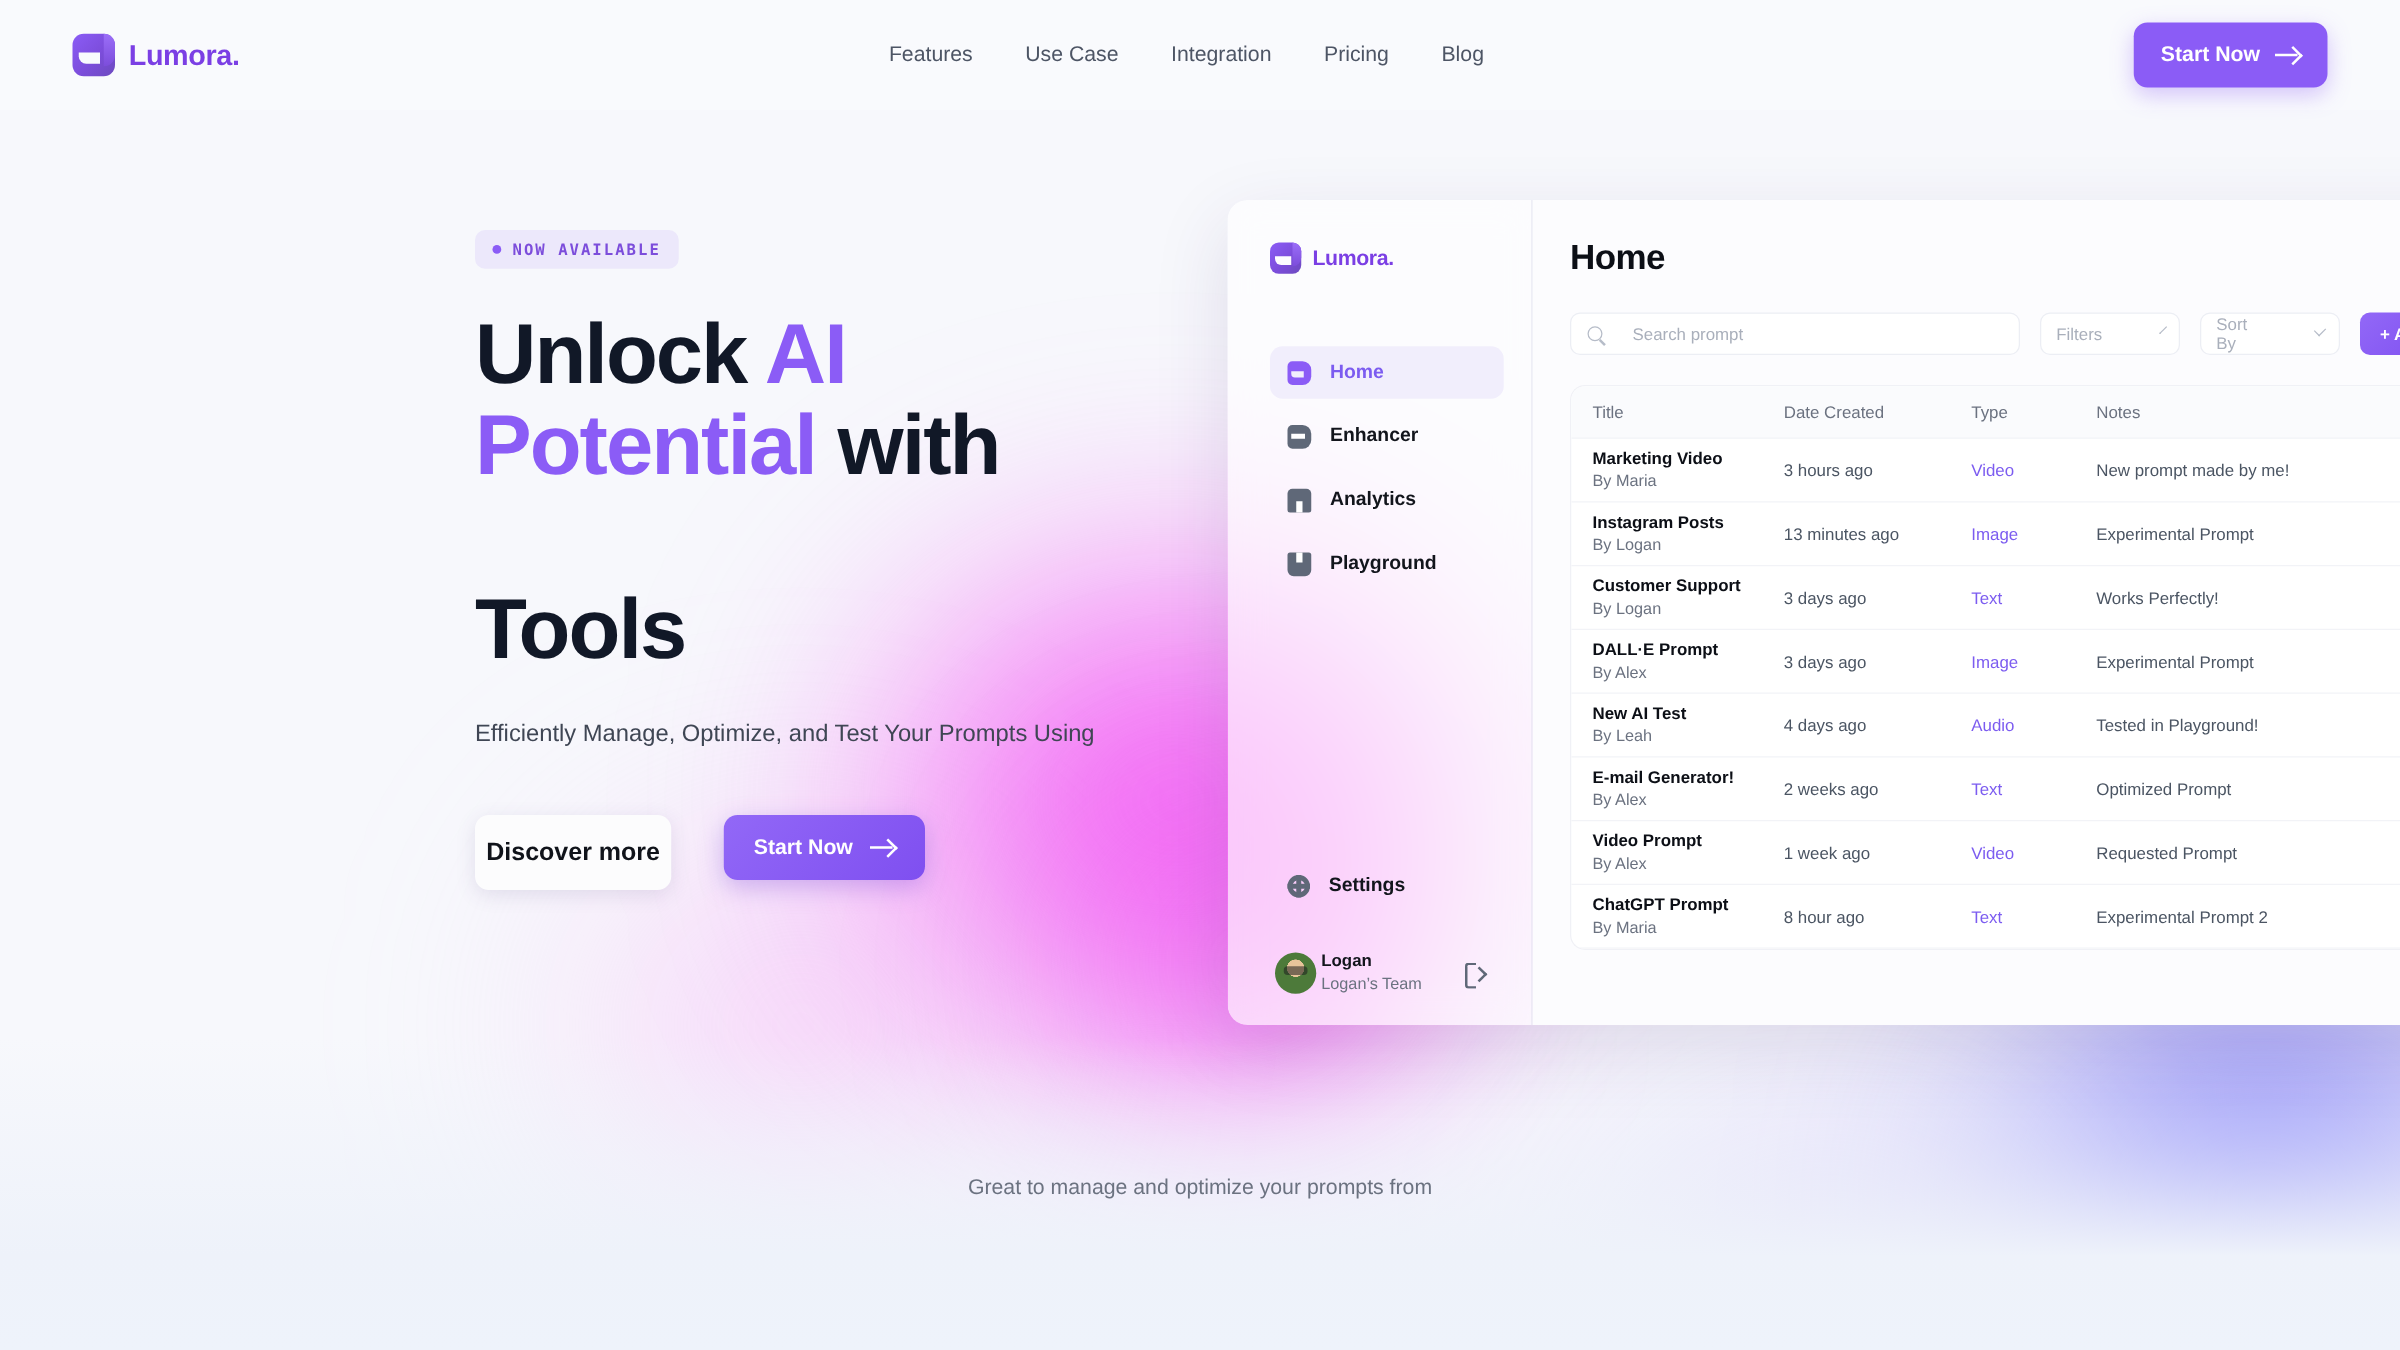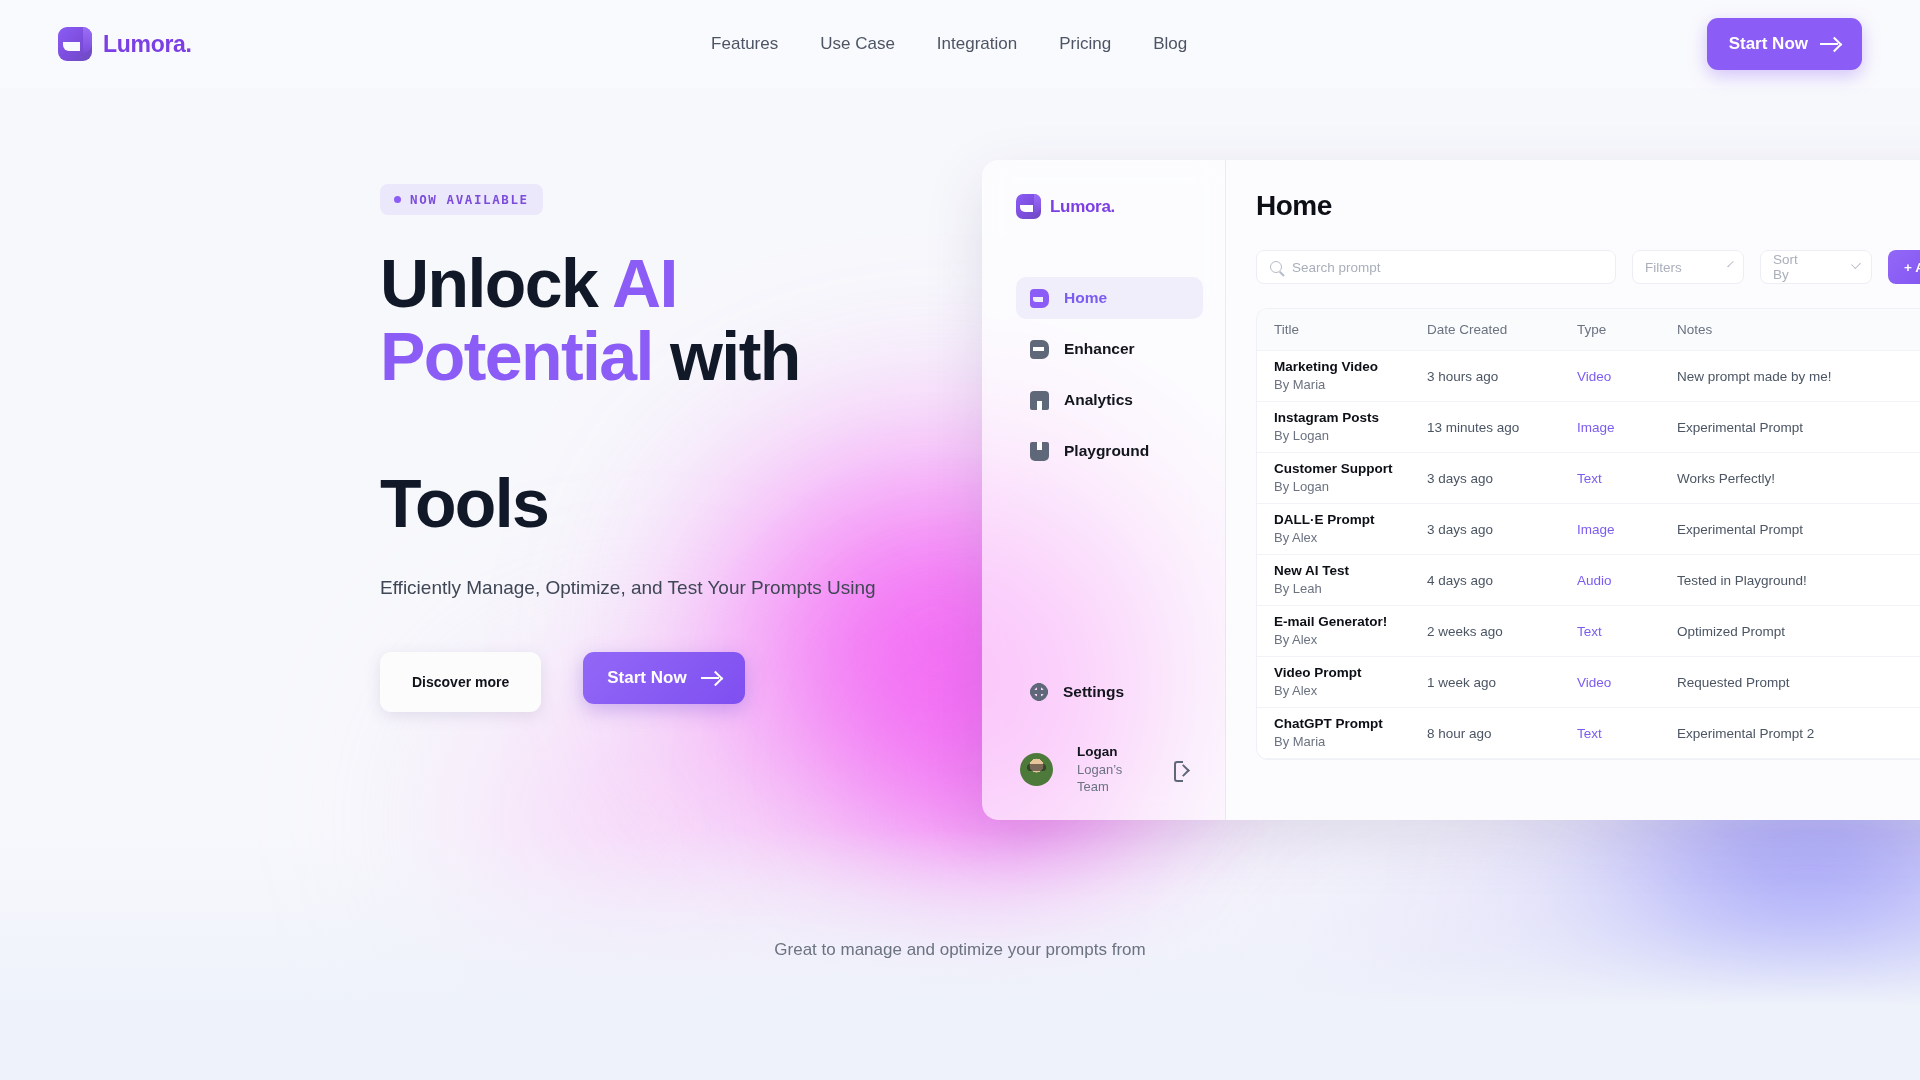--- a/index.html
+++ b/index.html
@@ -99,21 +99,21 @@
     color:#111827; letter-spacing:-1.6px; max-width:560px;
   }
   h1 .accent { color:#8b5cf6; }
   .sub {
     margin-top:32px; font-size:19px; line-height:1.55;
     color:#3f4654; max-width:530px;
   }
   .cta-row { margin-top:50px; display:flex; gap:42px; }
   .btn-ghost {
     background:#fcfcfd; border:none; border-radius:11px;
-    height:60px; padding:0 32px; font-size:14px; font-weight:700;
+    height:60px; padding:0 9px; font-size:20px; font-weight:700;
     color:#10131a; font-family:inherit; cursor:pointer;
     box-shadow:0 4px 16px rgba(80,60,120,.13);
   }
   .btn-start2 {
     background:linear-gradient(135deg,#9268f7,#7f4ff0);
     color:#fff; border:none; border-radius:11px; height:52px; padding:0 24px;
     font-size:17px; font-weight:700; font-family:inherit; cursor:pointer;
     display:flex; align-items:center; gap:14px;
     box-shadow:0 6px 20px rgba(124,77,219,.35);
   }
@@ -163,21 +163,21 @@
   .ico-gear {
     width:18px; height:18px; border-radius:50%;
     border:4px solid #5f6878; position:relative; box-sizing:border-box;
   }
   .ico-gear::before {
     content:""; position:absolute; inset:-4px;
     background:
       linear-gradient(#5f6878,#5f6878) center/4px 100% no-repeat,
       linear-gradient(#5f6878,#5f6878) center/100% 4px no-repeat;
   }
-  .user-row { display:flex; align-items:center; gap:24px; padding:0 14px 0 4px; }
+  .user-row { display:flex; align-items:center; gap:4px; padding:0 14px 0 4px; }
   .avatar {
     width:33px; height:33px; border-radius:50%; flex:none;
     background:radial-gradient(circle at 50% 38%, #e8c49a 0 26%, #4d7a3a 27% 100%);
     position:relative; overflow:hidden;
   }
   .avatar::after {
     content:""; position:absolute; left:7px; top:11px; width:19px; height:7px;
     border-radius:3px; background:rgba(30,30,30,.55);
   }
   .user-name { font-size:13.5px; font-weight:700; color:#12151c; line-height:1.35; }
@@ -192,21 +192,21 @@
   .ico-logout::after {
     content:""; position:absolute; right:1px; top:5px; width:7px; height:7px;
     border-top:2px solid #5f6878; border-right:2px solid #5f6878; transform:rotate(45deg);
   }
 
   .dash-main { flex:1; background:#fcfcfe; padding:30px 0 0 30px; }
   .dash-title { font-size:28px; font-weight:700; color:#0c0f16; letter-spacing:-.5px; }
   .toolbar { display:flex; gap:16px; margin-top:28px; align-items:center; }
   .search {
     width:360px; height:34px; border-radius:8px; background:#fff;
-    border:1px solid #eceef4; display:flex; align-items:center; gap:10px; padding:0 13px;
+    border:1px solid #eceef4; display:flex; align-items:center; gap:24px; padding:0 13px;
   }
   .ico-search {
     width:12px; height:12px; border:1.6px solid #b6bcc8; border-radius:50%;
     position:relative; flex:none;
   }
   .ico-search::after {
     content:""; position:absolute; right:-4px; bottom:-3px; width:6px; height:1.6px;
     background:#b6bcc8; transform:rotate(45deg);
   }
   .search span { font-size:13.5px; color:#a9afbb; }

